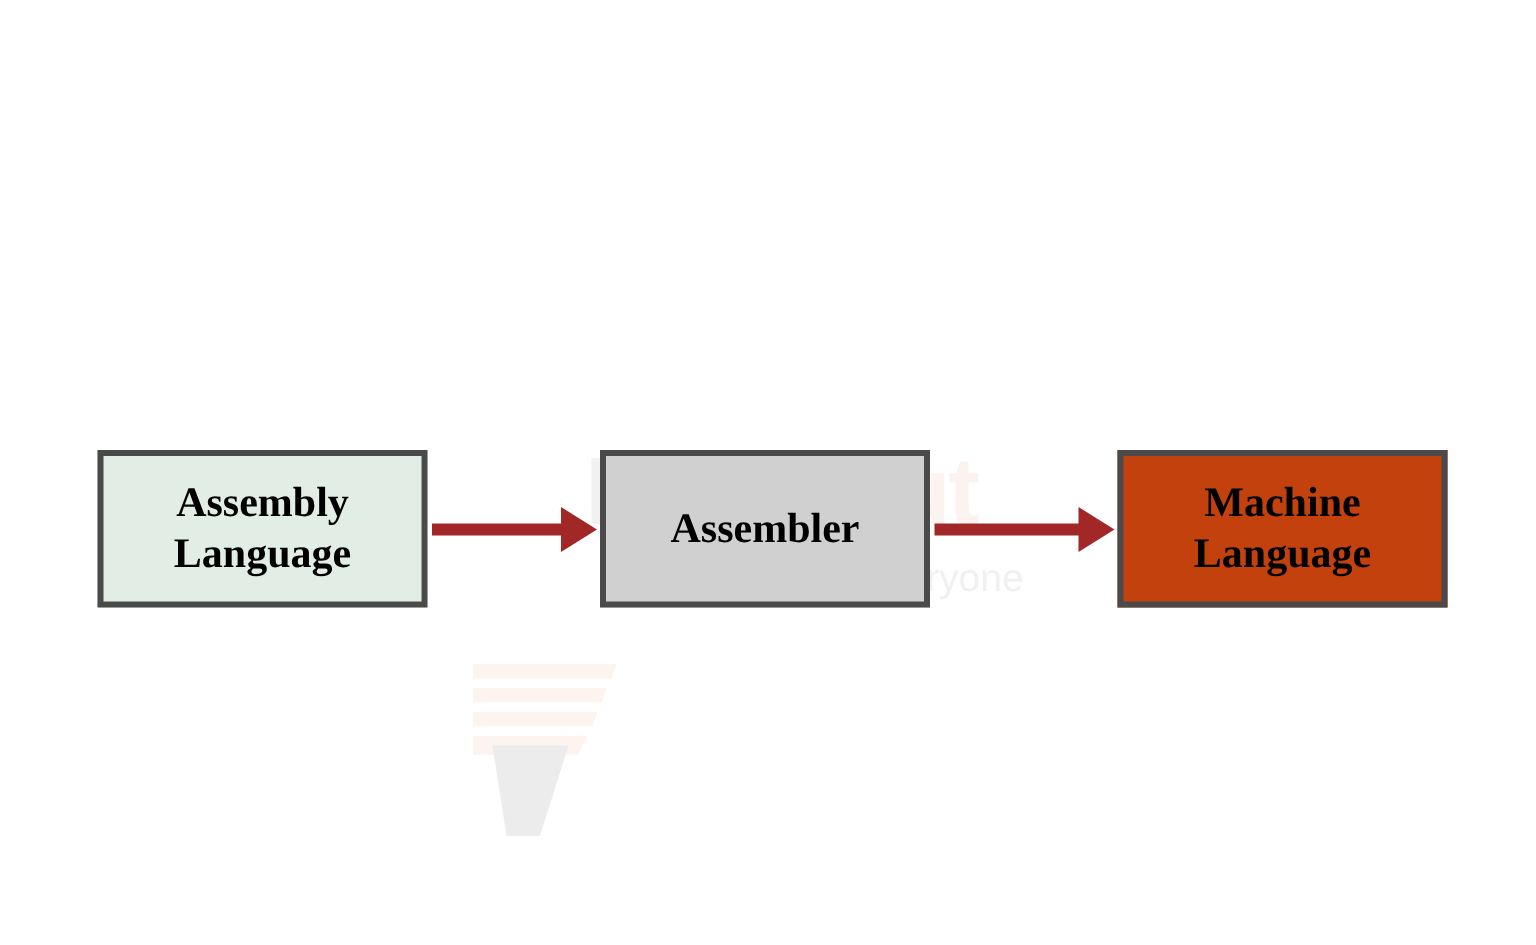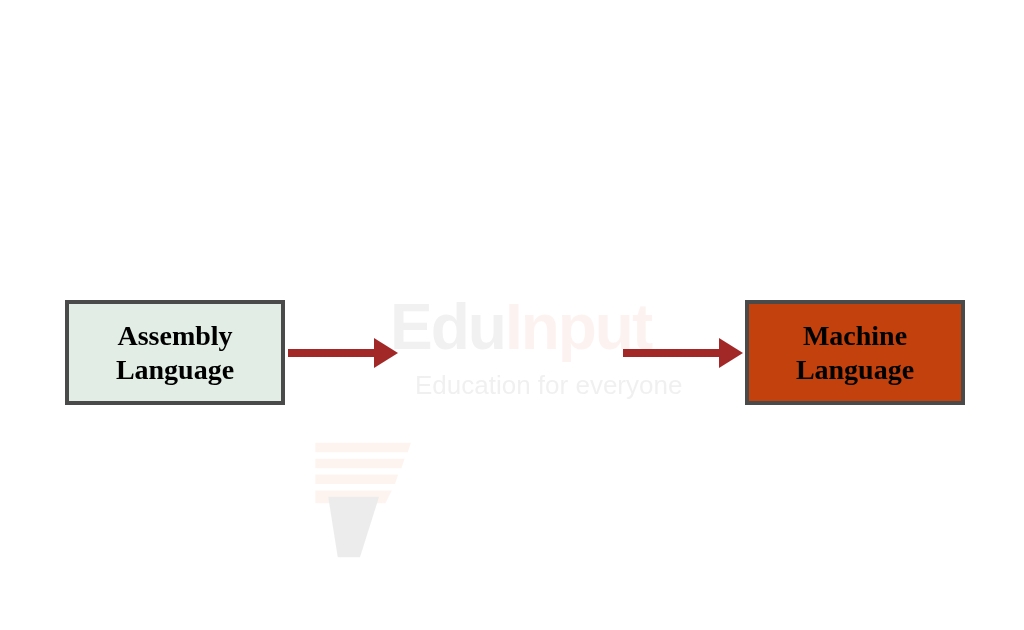--- a/index.html
+++ b/index.html
@@ -152,20 +152,23 @@
 <div class="diagram">
   <div class="box box-1">
     <span>Assembly Language</span>
   </div>
 
   <div class="arrow arrow-1">
     <div class="arrow-line"></div>
     <div class="arrow-head"></div>
   </div>
 
+  <div class="box box-2">
+    <span>Assembler</span>
+  </div>
 
   <div class="arrow arrow-2">
     <div class="arrow-line"></div>
     <div class="arrow-head"></div>
   </div>
 
   <div class="box box-3">
     <span>Machine Language</span>
   </div>
 </div>

